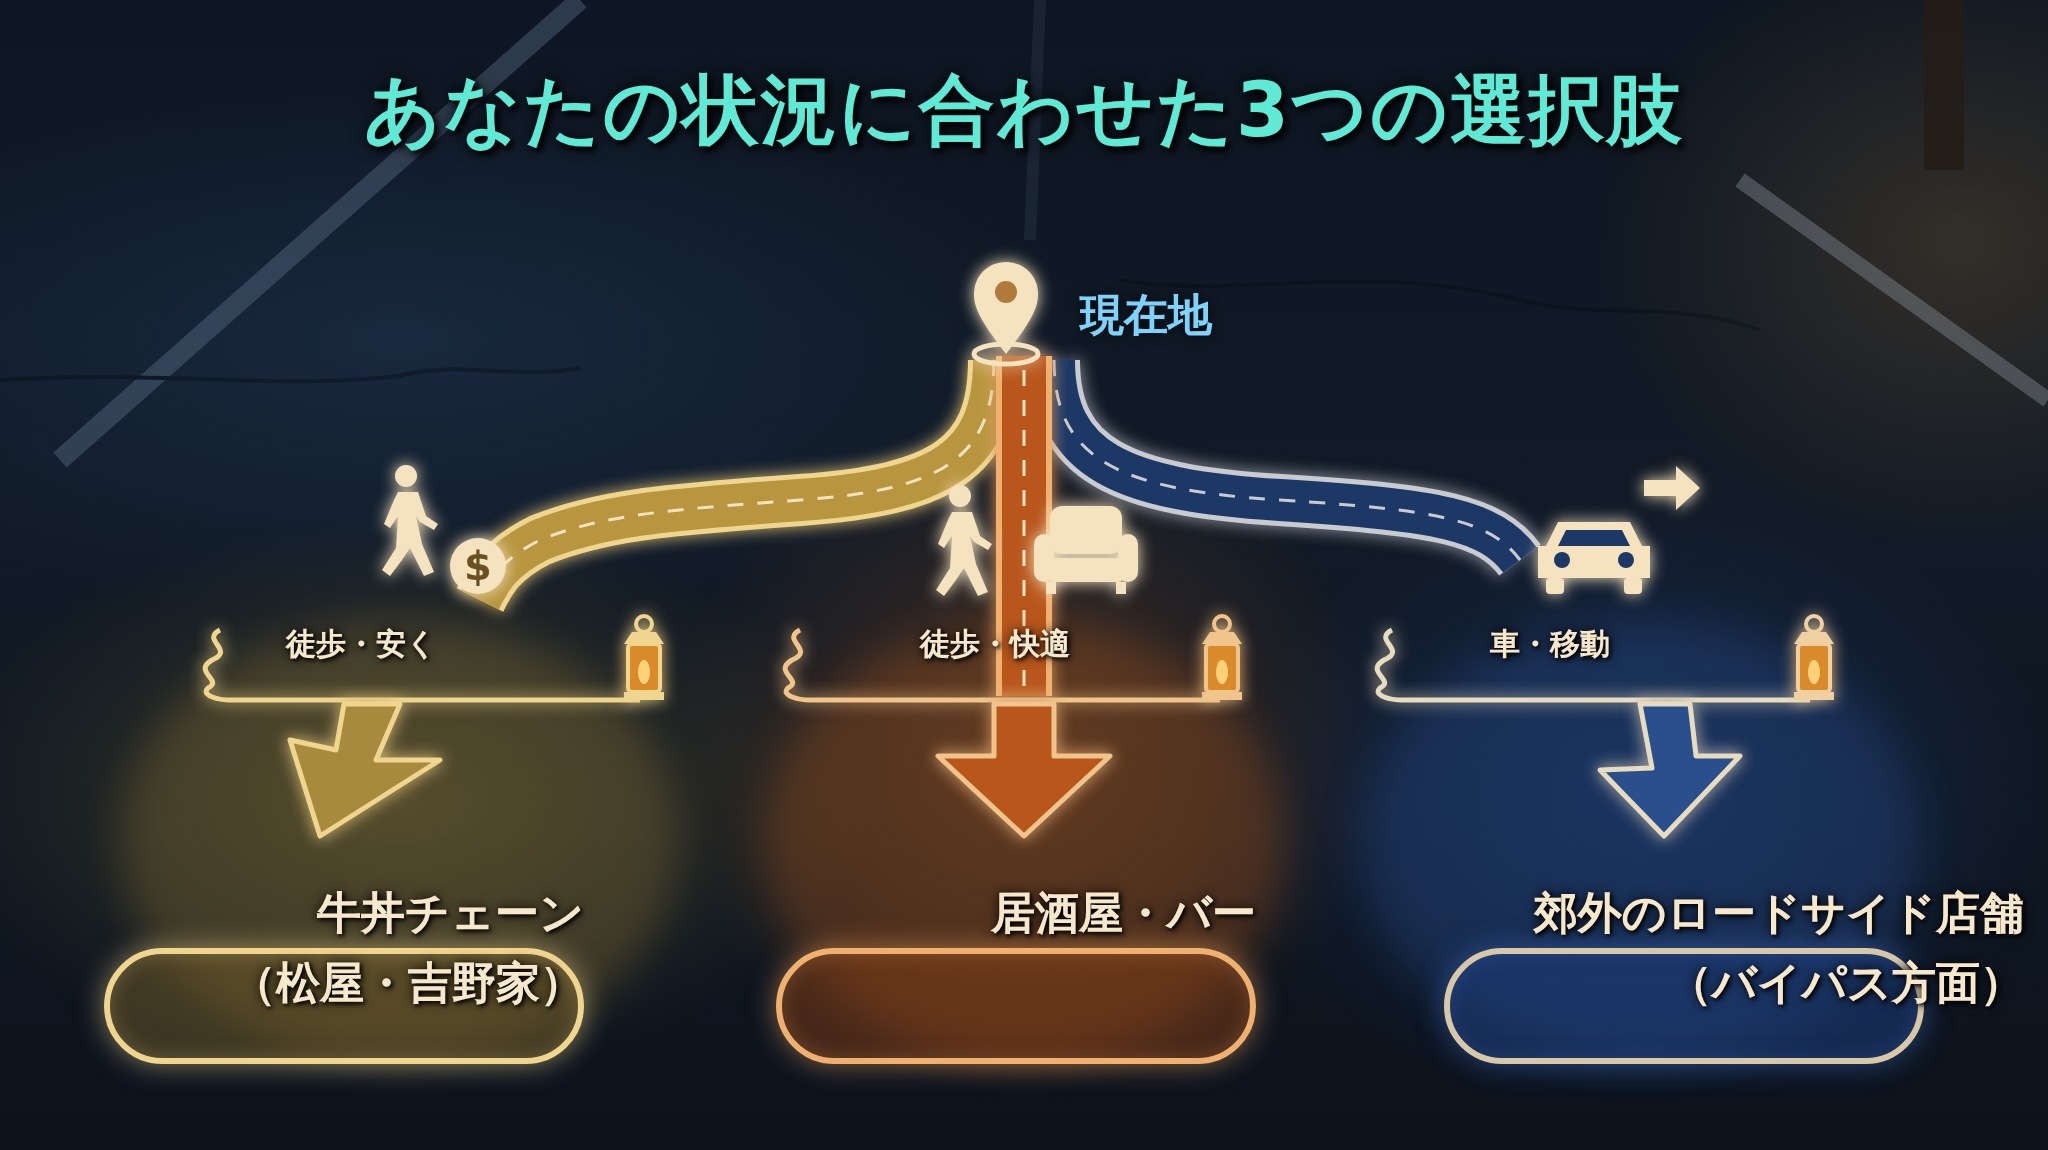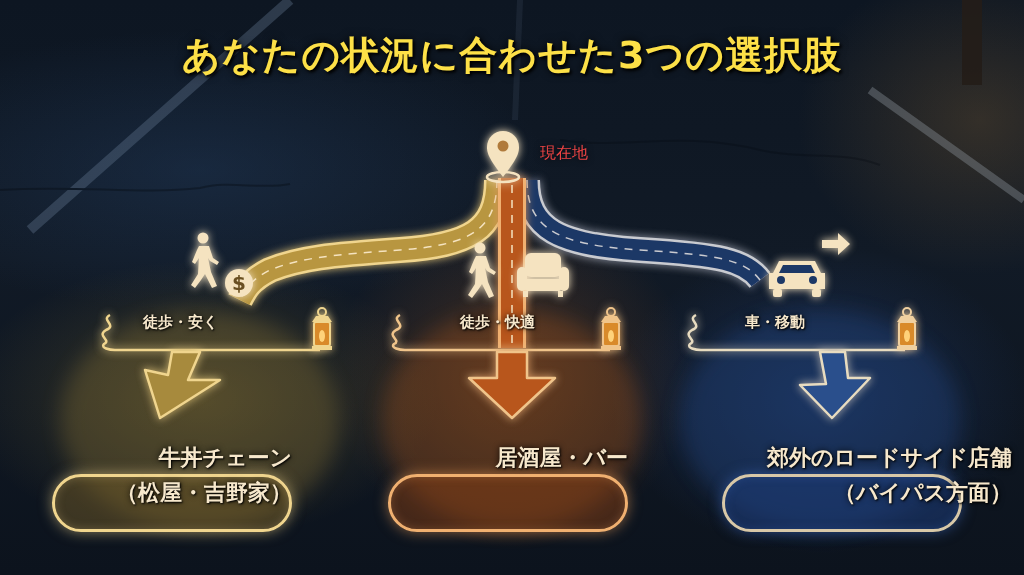--- a/index.html
+++ b/index.html
@@ -14,26 +14,26 @@
       radial-gradient(ellipse 340px 200px at 200px 400px, rgba(170,140,50,0.28), transparent 70%),
       radial-gradient(ellipse 260px 240px at 512px 380px, rgba(190,100,30,0.30), transparent 70%),
       radial-gradient(ellipse 300px 220px at 820px 400px, rgba(40,80,160,0.35), transparent 70%),
       radial-gradient(ellipse 260px 220px at 980px 120px, rgba(120,90,50,0.35), transparent 70%),
       radial-gradient(ellipse 500px 200px at 200px 170px, rgba(40,70,110,0.35), transparent 70%),
       linear-gradient(180deg,#0d1622 0%,#111a26 45%,#0c131d 100%);
   }
   svg.scene { position:absolute; left:0; top:0; }
   .title {
     position:absolute; left:0; right:0; top:30px; text-align:center;
-    font-size:38px; font-weight:bold; color:#fde047; letter-spacing:1px;
+    font-size:38px; font-weight:bold; color:#5eead4; letter-spacing:1px;
     text-shadow:0 0 8px rgba(0,0,0,0.9), 2px 2px 3px #000;
   }
   .origin-label {
-    position:absolute; left:540px; top:143px; font-size:16px; font-weight:normal;
-    color:#ef4444; text-shadow:0 0 6px rgba(0,0,0,0.8);
+    position:absolute; left:540px; top:143px; font-size:22px; font-weight:bold;
+    color:#7dd3fc; text-shadow:0 0 6px rgba(0,0,0,0.8);
   }
   .opt-label {
     position:absolute; top:313px; font-size:15px; font-weight:bold; color:#f7e8cc;
     text-shadow:0 0 6px rgba(0,0,0,0.9), 1px 1px 2px #000; white-space:nowrap;
   }
   .dest {
     position:absolute; text-align:right; font-size:22px; font-weight:bold; color:#f7e8cc;
     line-height:35px; text-shadow:0 0 6px rgba(0,0,0,0.9), 1px 1px 2px #000; white-space:nowrap;
   }
   .pill {

